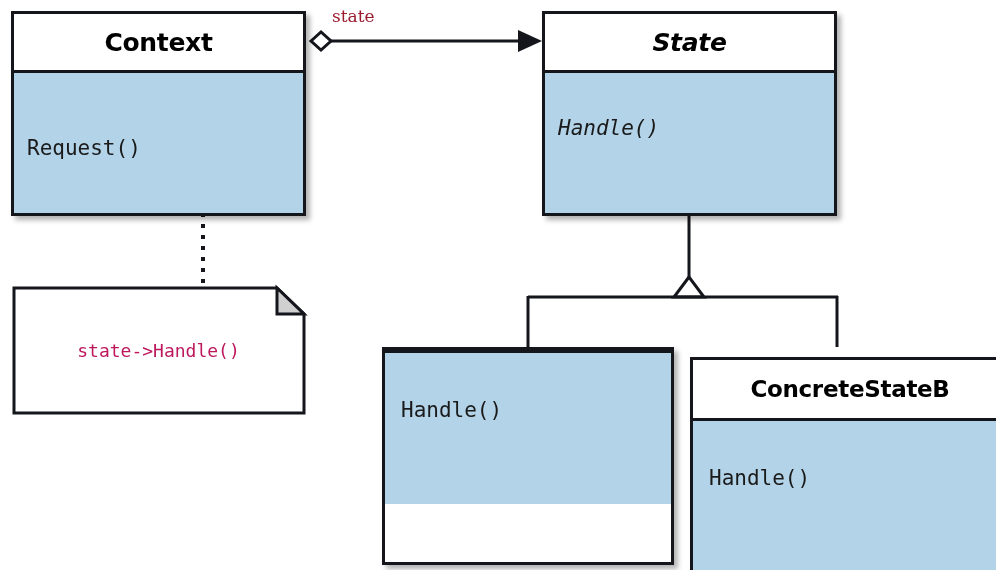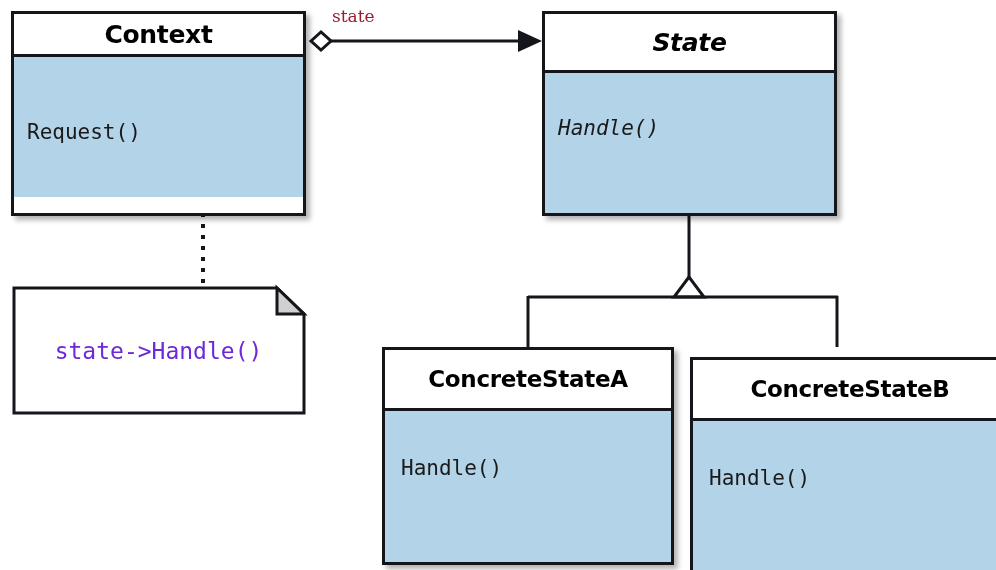--- a/index.html
+++ b/index.html
@@ -57,21 +57,21 @@
     white-space: pre;
   }
   
   #class-context {
     left: 11px;
     top: 11px;
     width: 295px;
     height: 205px;
   }
   #class-context .class-title {
-    height: 40px;
+    height: 56px;
     font-size: 25px;
   }
   #class-context .class-body {
     height: 143px;
   }
   #class-context .member {
     left: 13px;
     top: 43px;
     font-size: 21px;
     margin-top: 20px;
@@ -136,22 +136,22 @@
   #note-text {
     position: absolute;
     left: 0;
     top: 0;
     width: 295px;
     height: 131px;
     display: flex;
     align-items: center;
     justify-content: center;
     font-family: "DejaVu Sans Mono", "Liberation Mono", monospace;
-    font-size: 23px;
-    color: #6d28d9;
+    font-size: 18px;
+    color: #be185d;
     white-space: pre;
   }
   
   #assoc-label {
     position: absolute;
     left: 332px;
     top: 6px;
     font-family: "DejaVu Serif", "Liberation Serif", serif;
     font-size: 17px;
     color: #9c1b2e;
@@ -201,21 +201,20 @@
   </div>
 
   <div class="uml-class" id="class-state">
     <div class="class-title">State</div>
     <div class="class-body">
       <span class="member">Handle()</span>
     </div>
   </div>
 
   <div class="uml-class" id="class-concrete-a">
-    <div class="class-title">ConcreteStateA</div>
     <div class="class-body">
       <span class="member">Handle()</span>
     </div>
   </div>
 
   <div class="uml-class" id="class-concrete-b">
     <div class="class-title">ConcreteStateB</div>
     <div class="class-body">
       <span class="member">Handle()</span>
     </div>

